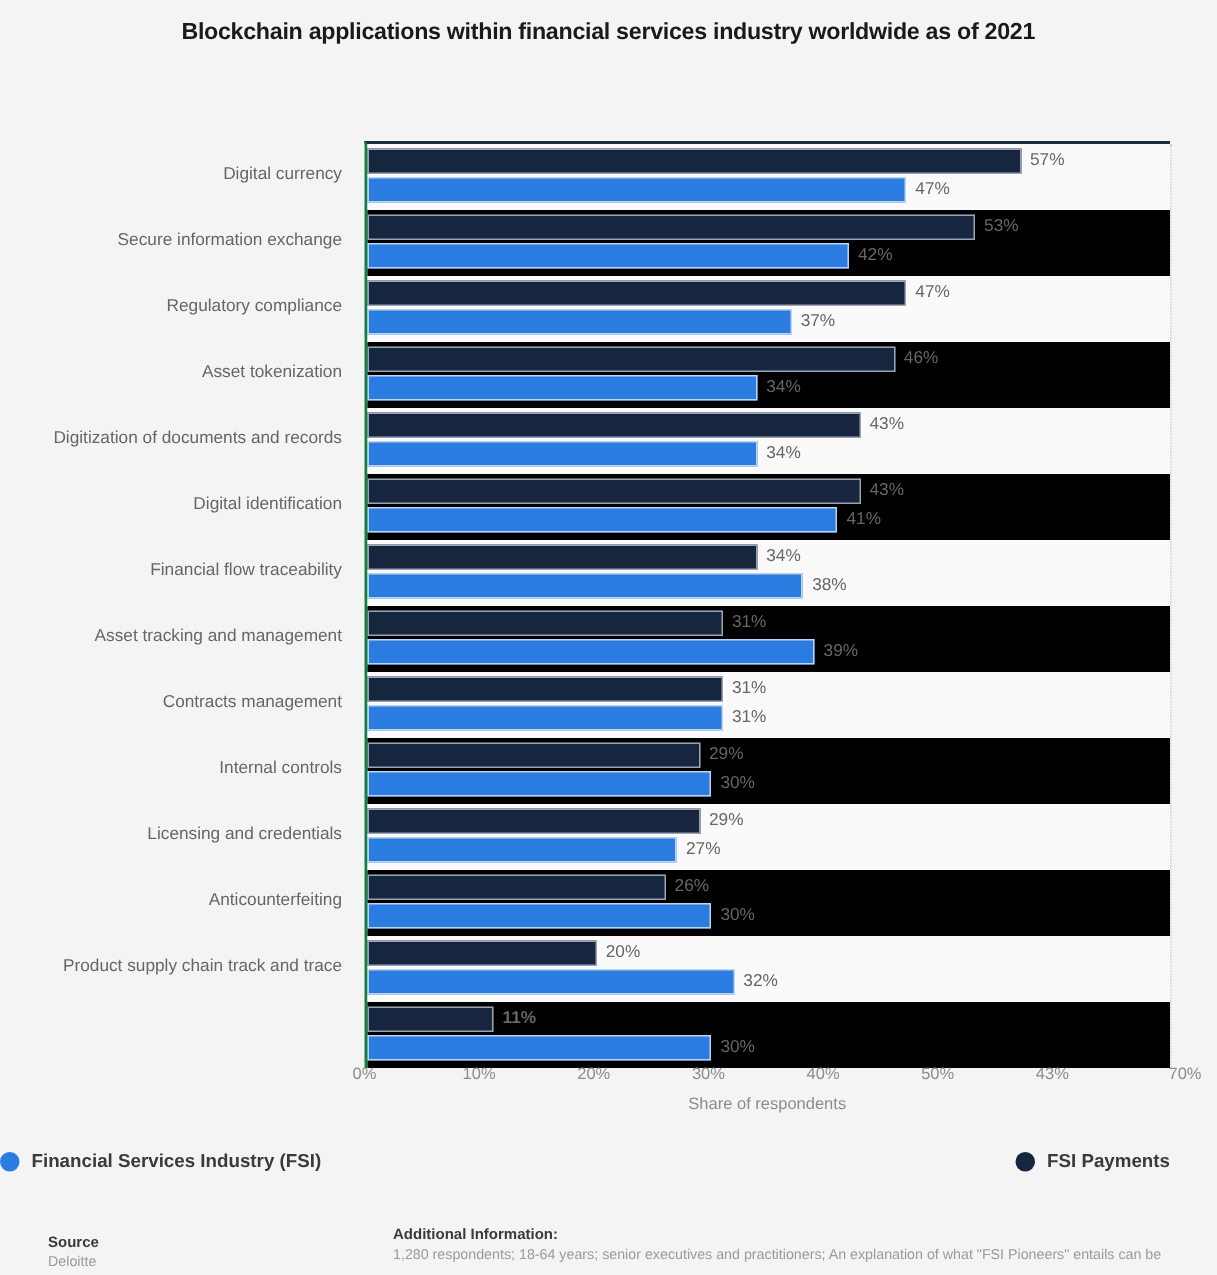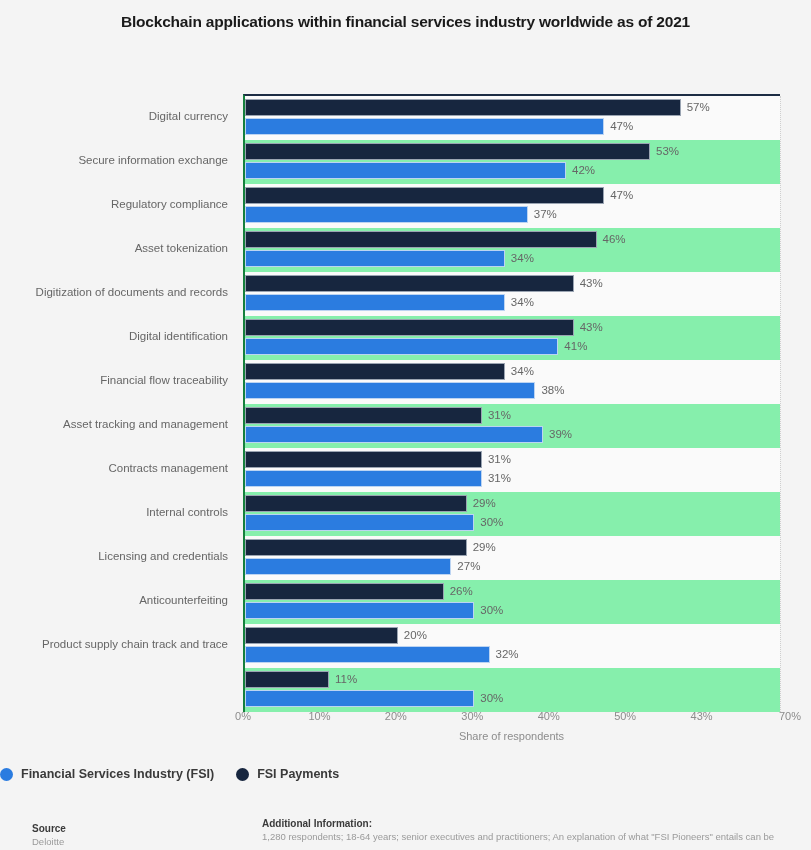--- a/index.html
+++ b/index.html
@@ -68,21 +68,21 @@
     position: absolute;
     left: 0;
     top: 0;
     right: 0;
   }
   .row {
     position: relative;
     height: 44px;
     box-sizing: border-box;
   }
-  .row.alt { background: #86efac; }
+  .row.alt { background: #000000; }
   .row.plain { background: #fafafa; }
 
   .bar {
     position: absolute;
     left: 0;
     height: 17px;
     border: 1px solid rgba(255,255,255,0.65);
     box-sizing: border-box;
   }
   .bar.dark  { top: 3px;  background: #17263f; border-color: #9aa4b2; }
@@ -132,23 +132,22 @@
     color: #8c8c8c;
   }
 
   
   .legend {
     position: absolute;
     top: 727px;
     left: 0;
     width: 780px;
     display: flex;
-    justify-content: flex-start;
+    justify-content: space-between;
     align-items: center;
-    gap: 22px;
   }
   .legend-item {
     display: flex;
     align-items: center;
     gap: 8px;
     font-size: 12.5px;
     font-weight: bold;
     color: #3a3a3a;
   }
   .legend-dot {
@@ -302,21 +301,21 @@
           <div class="bar-val blue" style="left: 235.286px;">30%</div>
         </div>
         <div class="row plain">
           <div class="bar dark" style="width: 152.857px; background: rgb(23, 38, 63);"></div>
           <div class="bar-val dark" style="left: 158.857px;">20%</div>
           <div class="bar blue" style="width: 244.571px; background: rgb(43, 124, 224);"></div>
           <div class="bar-val blue" style="left: 250.571px;">32%</div>
         </div>
         <div class="row alt">
           <div class="bar dark" style="width: 84.0714px; background: rgb(23, 38, 63);"></div>
-          <div class="bar-val dark" style="left: 90.0714px;">11%</div>
+          <div class="bar-val dark" style="left: 90.0714px; font-weight: bold;">11%</div>
           <div class="bar blue" style="width: 229.286px; background: rgb(43, 124, 224);"></div>
           <div class="bar-val blue" style="left: 235.286px;">30%</div>
         </div>
       </div>
   </div>
 
   <div class="xaxis">
     <div class="xticks-holder">
         <div class="xtick" style="left: 0px;">0%</div>
         <div class="xtick" style="left: 76.4286px;">10%</div>

